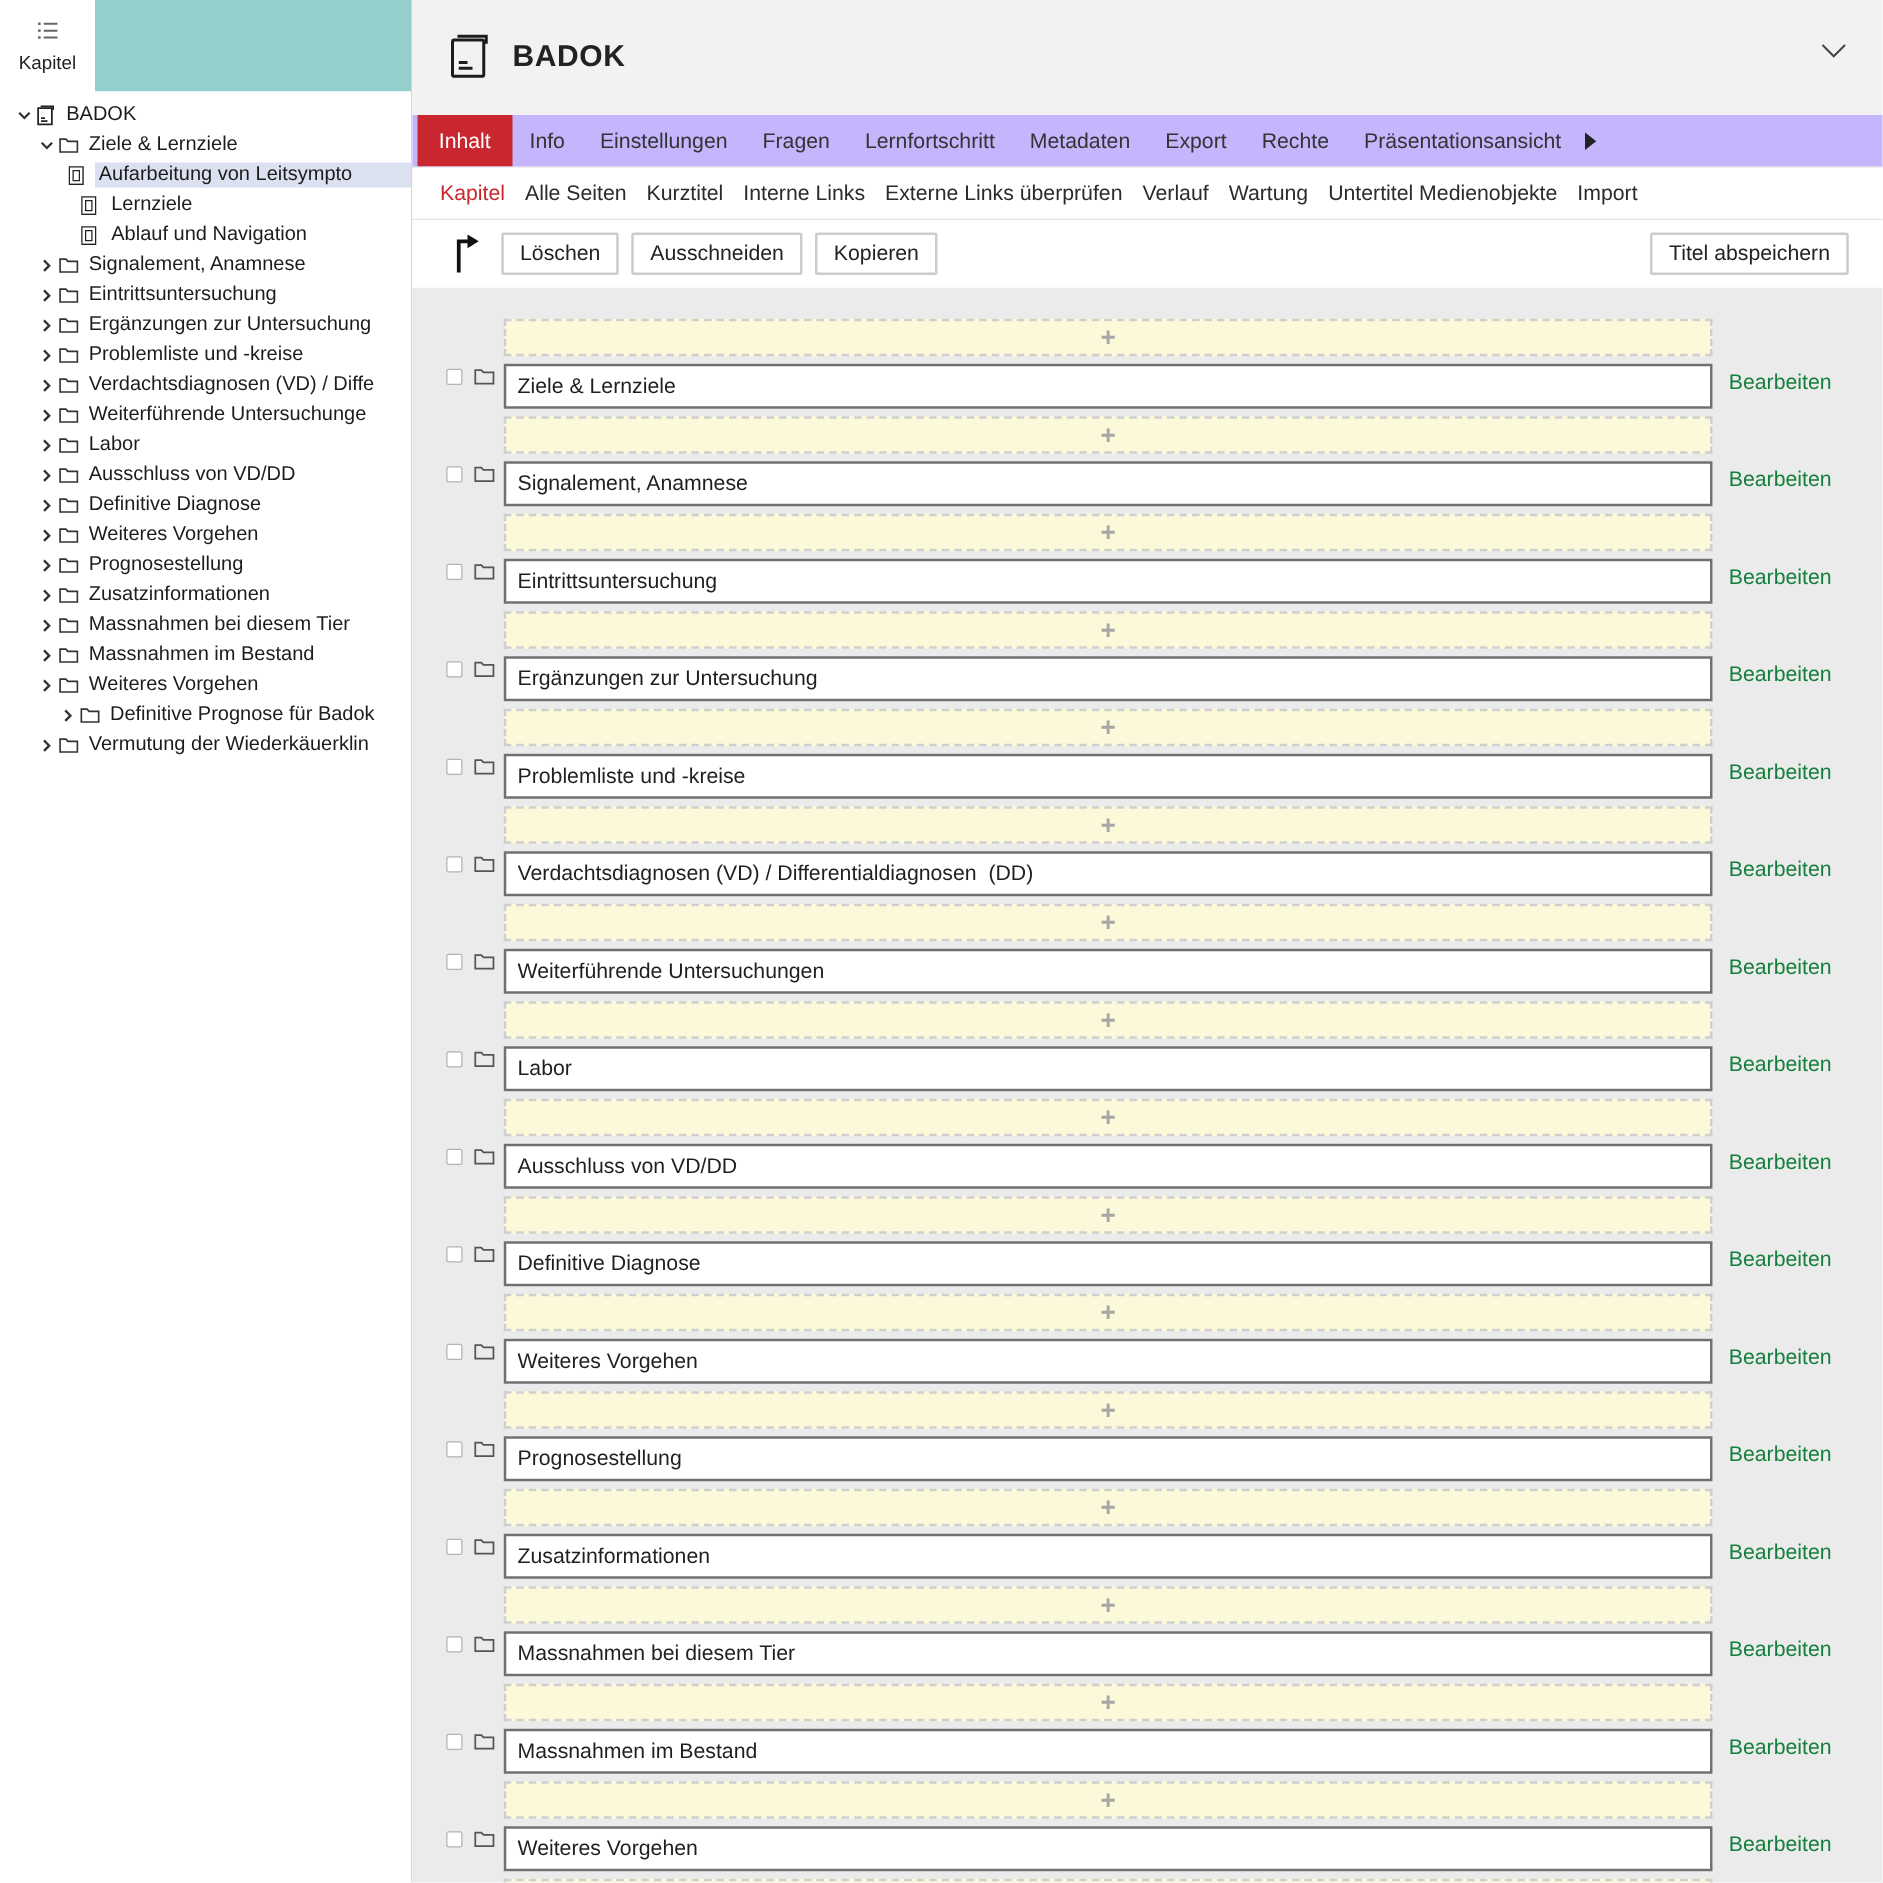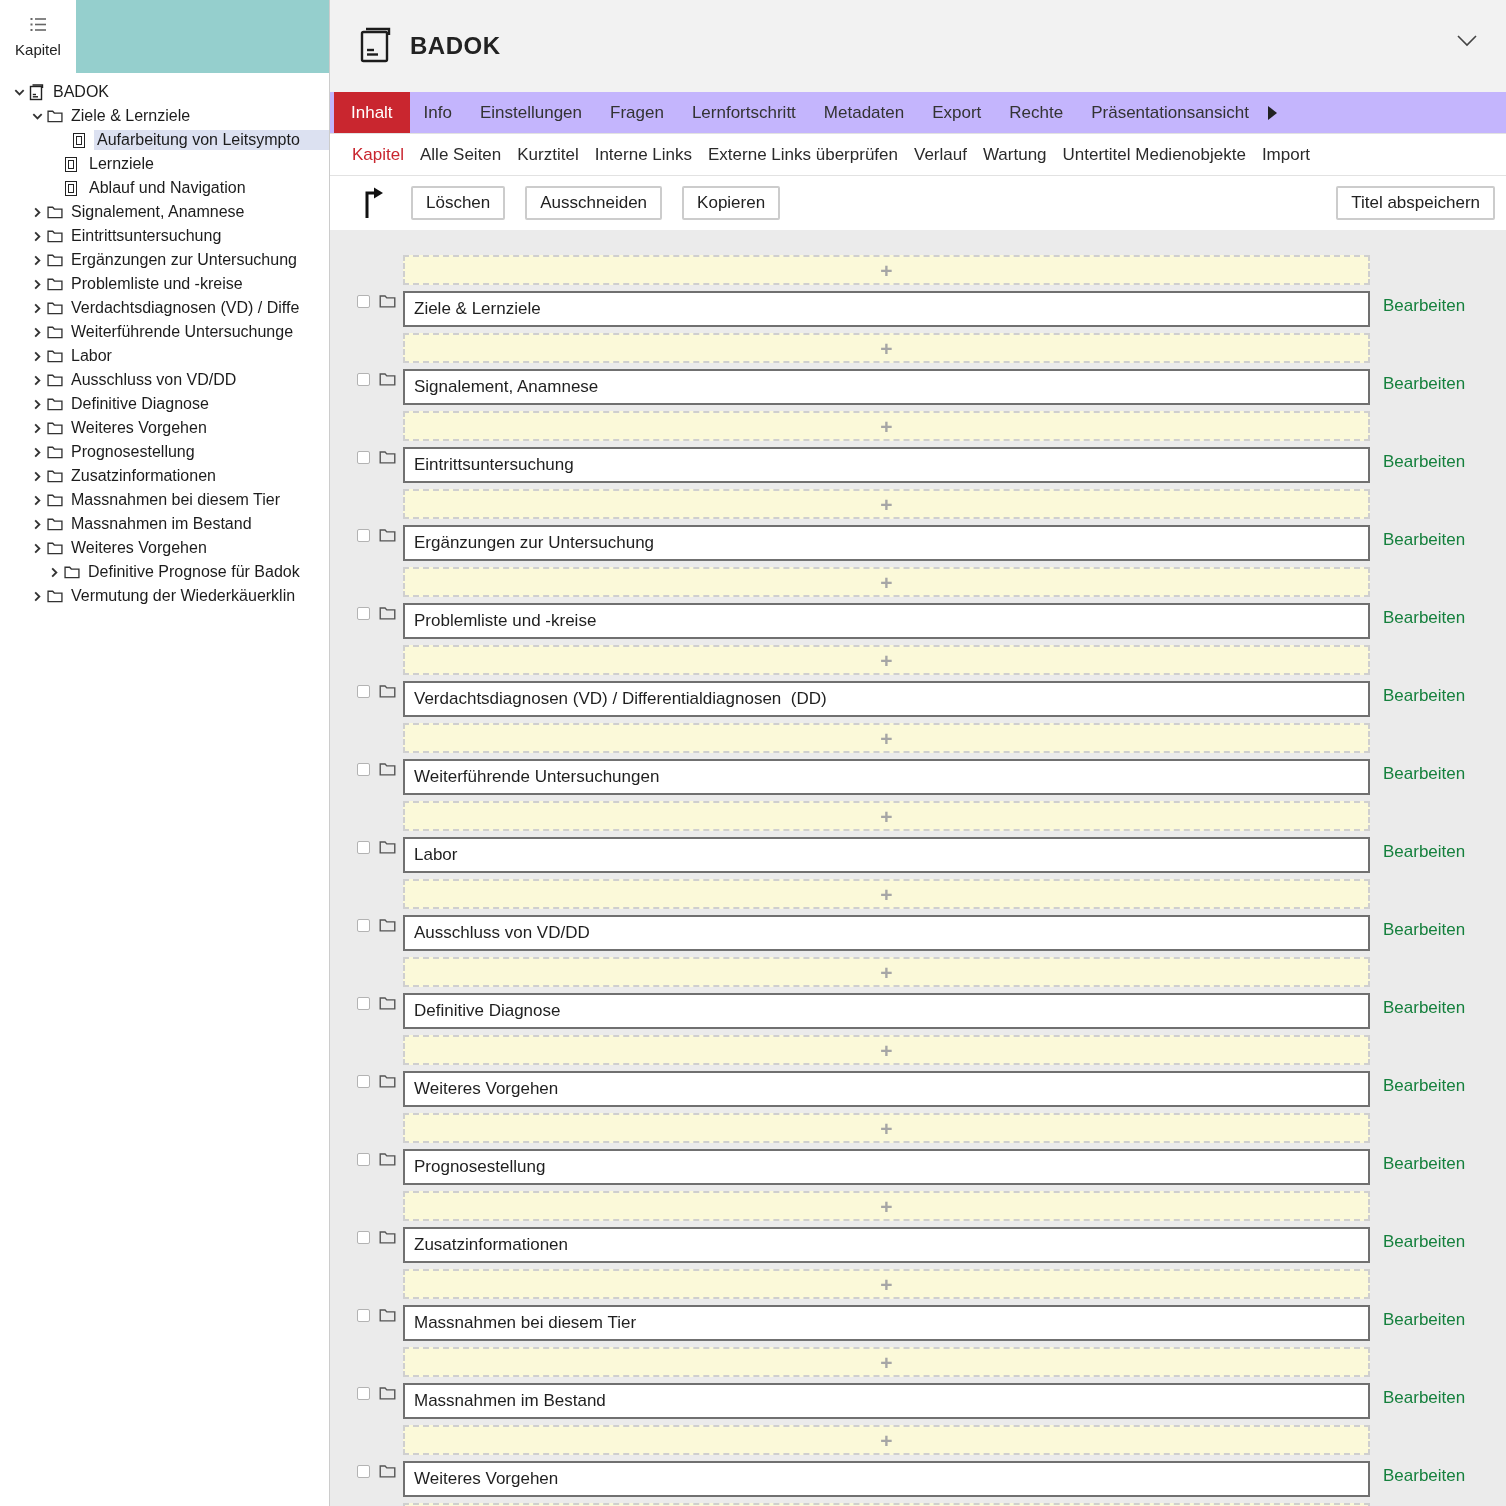--- a/index.html
+++ b/index.html
@@ -36,26 +36,26 @@
   .tab { display:flex; align-items:center; padding:0 14px; cursor:pointer; white-space:nowrap; }
   .tab.active { background:#c9262f; color:#fff; padding:0 17px; }
   .tabs1-chevron { display:flex; align-items:center; padding-left:2px; cursor:pointer; }
 
   .tabs2 { height:42px; background:#fff; display:flex; align-items:center;
     border-bottom:1px solid #e2e2e2; padding-left:14px; font-size:17px; color:#2b2b2b; }
   .tab2 { padding:0 8px; cursor:pointer; white-space:nowrap; }
   .tab2.active { color:#c9262f; }
 
   .toolbar { height:54px; background:#fff; display:flex; align-items:center;
-    padding-left:33px; position:relative;gap:10px; }
+    padding-left:33px; position:relative; }
   .arrow-icon { margin-right:16px; display:flex; align-items:center; }
   .btn { border:2px solid #ccc; border-radius:2px; background:#fff; font-size:17px;
     color:#222; padding:5px 13px; margin-right:10px; cursor:pointer;
     font-family:"Liberation Sans", sans-serif; }
-  .save-btn { position:absolute; right:11px; margin-right:0; }
+  .save-btn { position:absolute; right:27px; margin-right:0; }
 
   .content { height:1276px; background:#ebebeb; padding-top:25px; overflow:hidden; }
   .insert-bar { margin-left:73px; width:967px; height:30px; background:#fbf9d9;
     border:2px dashed #cfcfcf; display:flex; align-items:center; justify-content:center;
     margin-bottom:6px; cursor:pointer; }
   .plus { color:#a6a6a6; font-size:21px; font-weight:700; line-height:1; }
   .chapter-row { margin-left:27px; display:flex; align-items:flex-start;
     height:36px; margin-bottom:6px; }
   .checkbox { width:13px; height:13px; border:1px solid #b3b3b3; border-radius:2px;
     background:#fff; margin-top:4px; cursor:pointer; }
@@ -112,21 +112,21 @@
             <path d="M2.5 4.5 L7 9 L11.5 4.5" stroke="#333" stroke-width="2" fill="none"></path>
           </svg>
         </span>
         <span class="tree-ico">
           <svg width="16" height="14" viewBox="0 0 18 15">
             <path d="M1.2 13.8 V2.2 H6.4 L8.2 4.2 H16.8 V13.8 Z" stroke="#333" stroke-width="1.5" fill="none"></path>
           </svg>
         </span>
         <span class="tree-lbl">Ziele &amp; Lernziele</span>
       </div>
-      <div class="tree-row selected" style="padding-left: 54px;">
+      <div class="tree-row selected" style="padding-left: 36px;">
         <span class="tree-chev"></span>
         <span class="tree-ico">
           <span class="page-icon"></span>
         </span>
         <span class="tree-lbl">Aufarbeitung von Leitsympto</span>
       </div>
       <div class="tree-row" style="padding-left: 46px;">
         <span class="tree-chev"></span>
         <span class="tree-ico">
           <span class="page-icon"></span>

